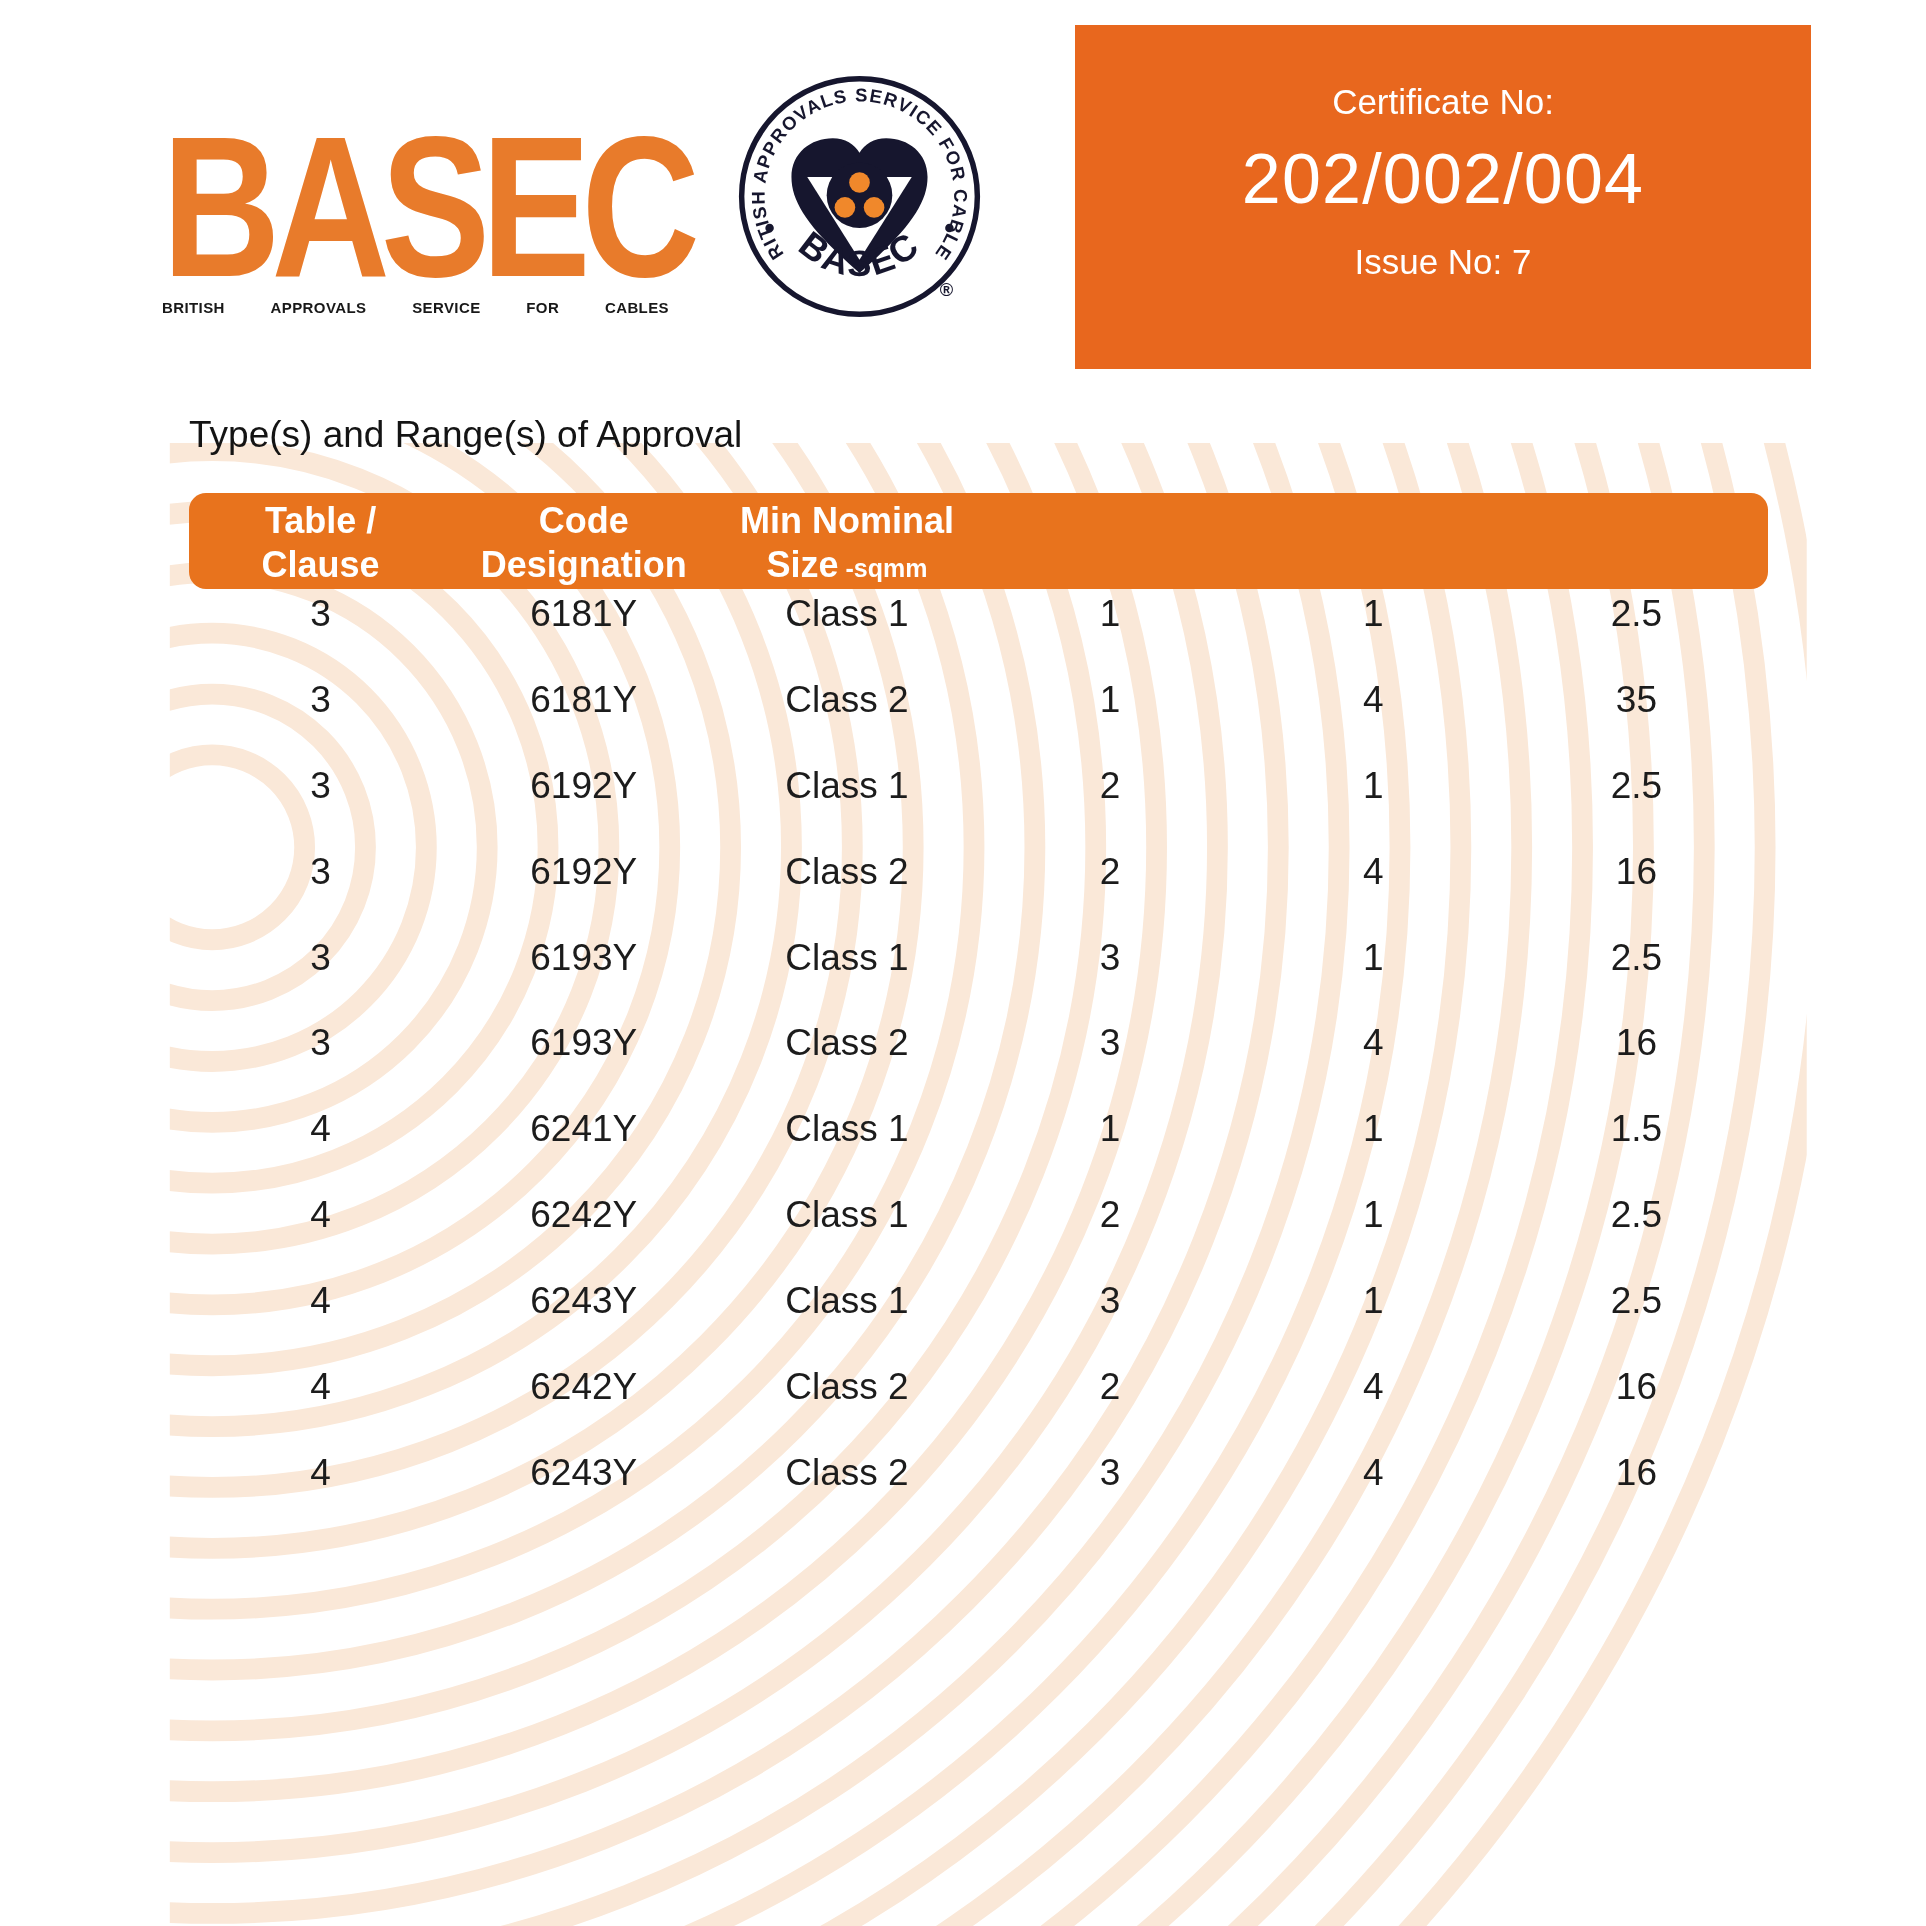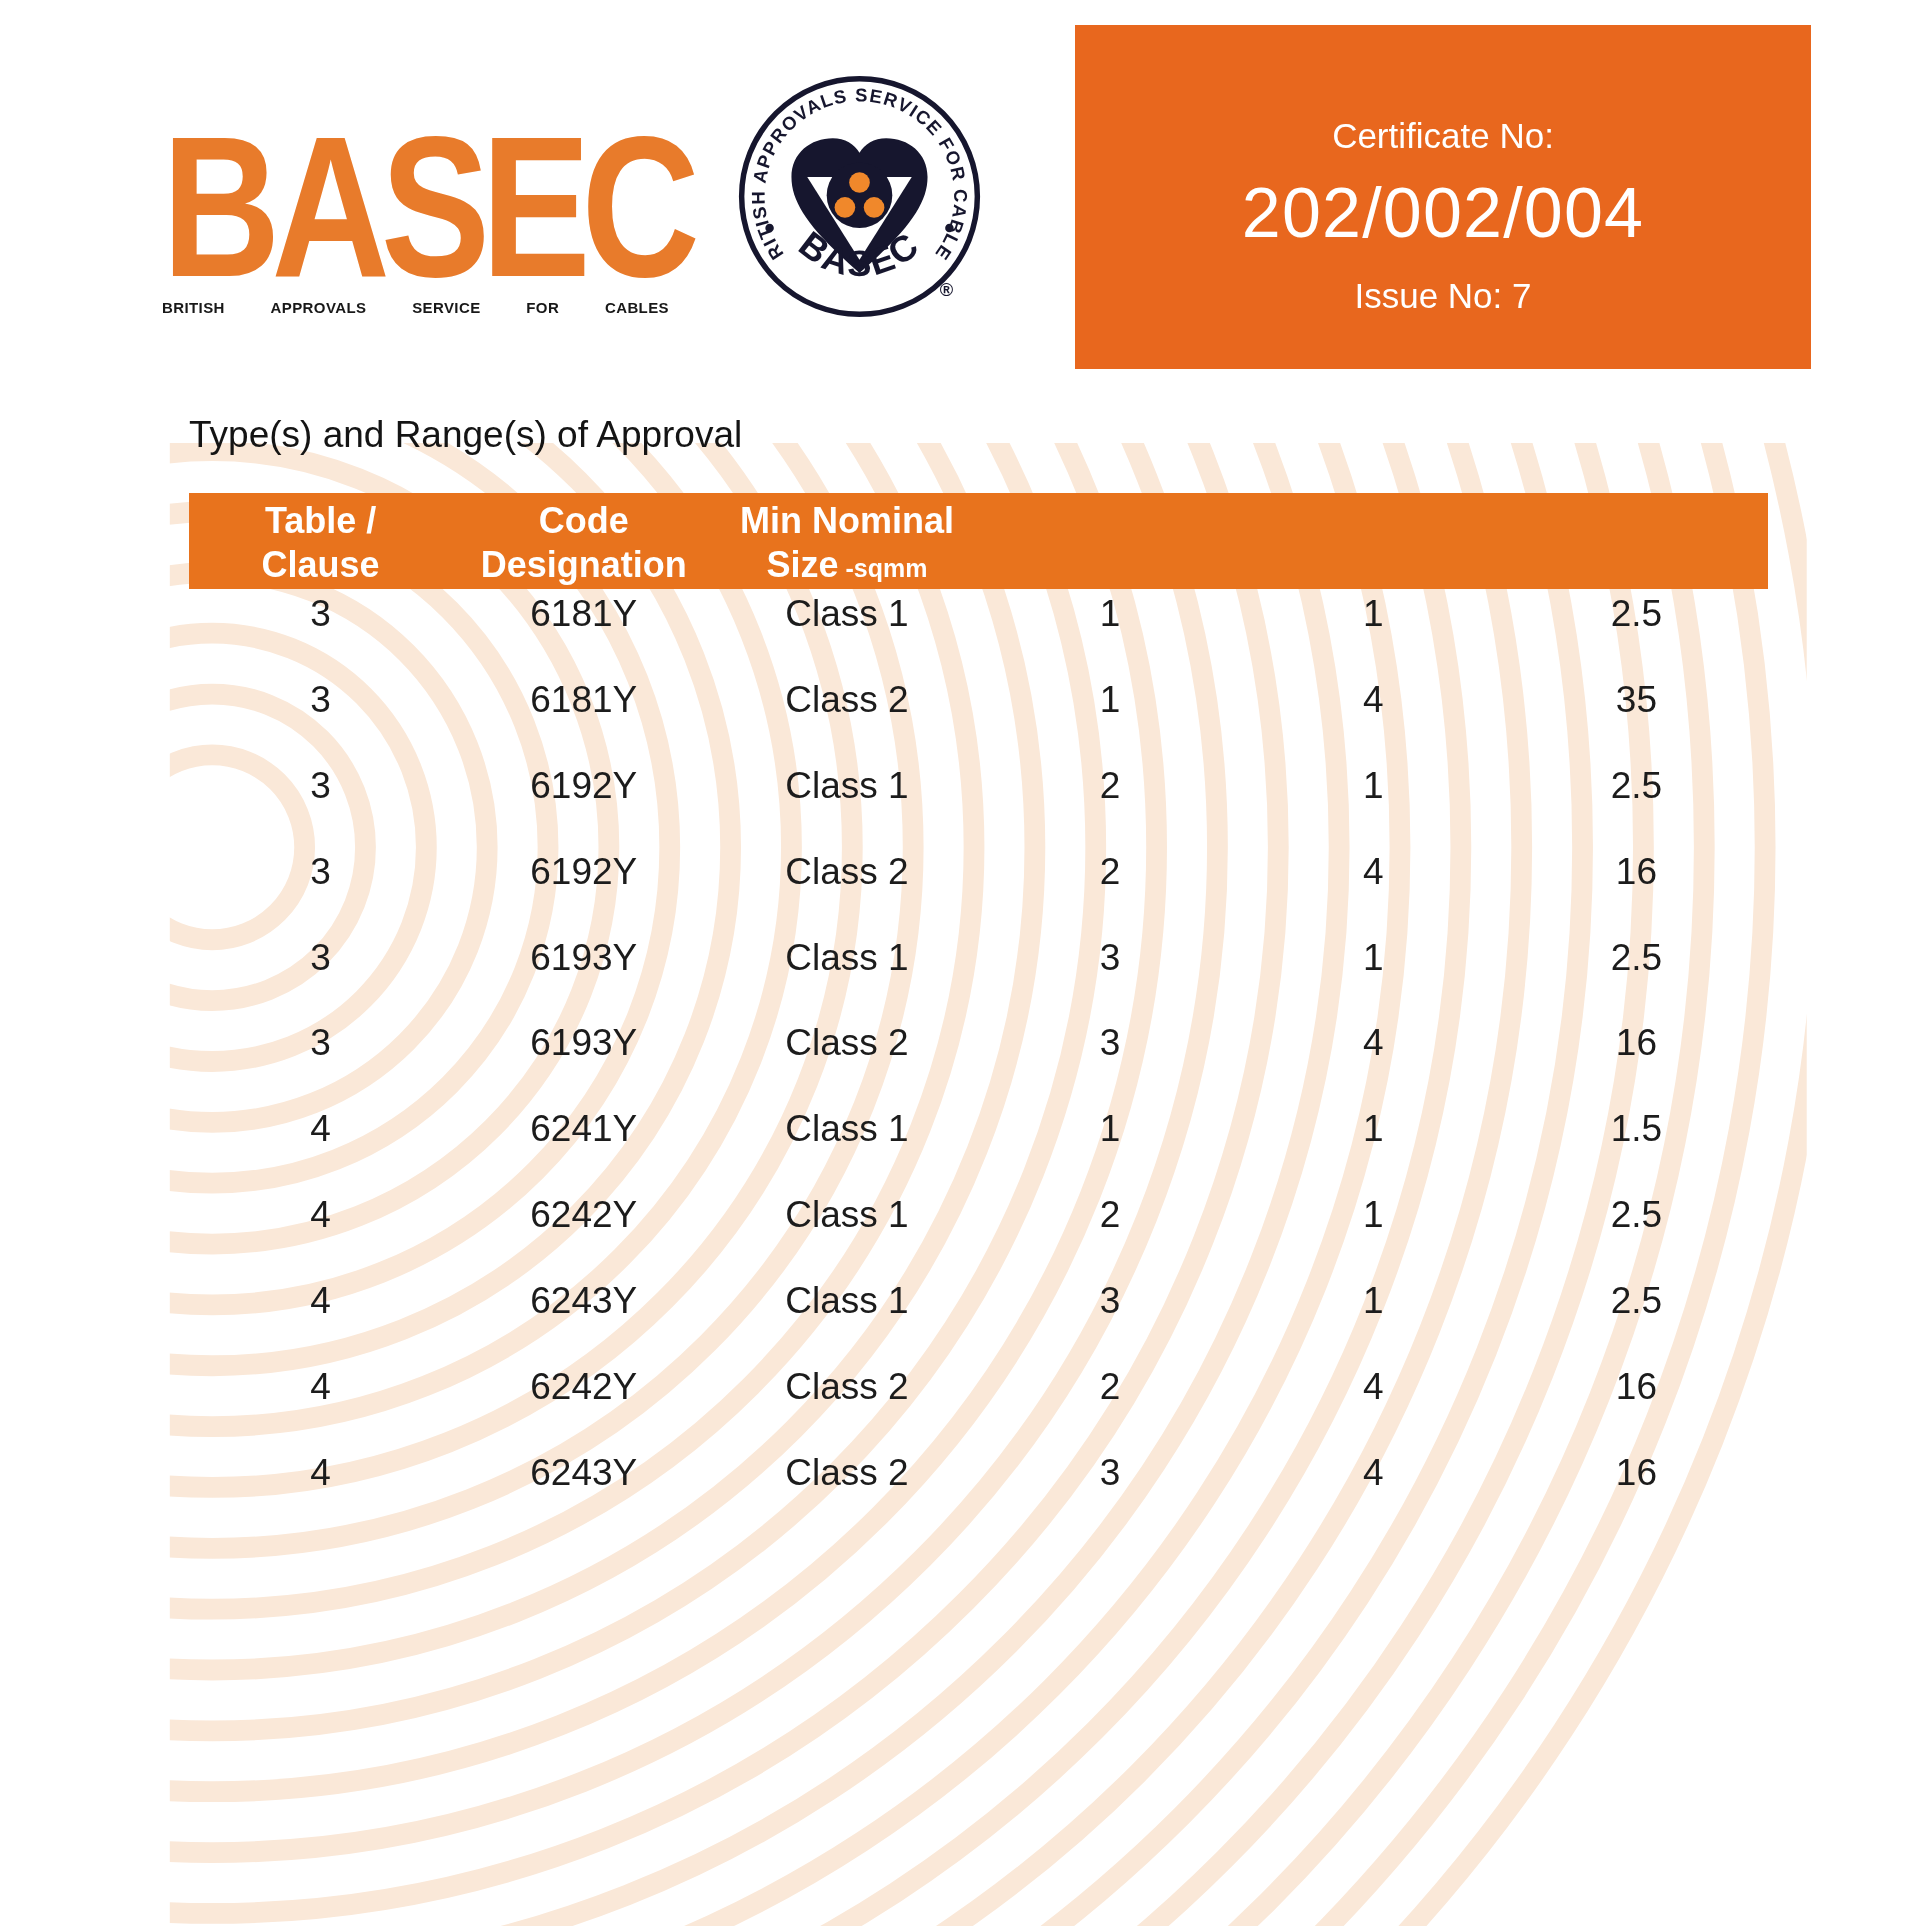--- a/index.html
+++ b/index.html
@@ -16,29 +16,29 @@
   
   #logo-word{display:block;font-size:200px;font-weight:700;line-height:.8;
     color:var(--logo-orange);letter-spacing:-0.055em;transform:scaleX(.82);
     transform-origin:left top;white-space:nowrap;}
   #logo-tagline{margin-top:11.6px;width:507px;display:flex;justify-content:space-between;
     font-size:15px;font-weight:700;letter-spacing:0.4px;color:#181818;white-space:nowrap;}
 
   
   #cert-box{left:1075px;top:25px;width:736px;height:344px;background:var(--box-orange);
     color:#fff;text-align:center;}
-  #cert-label{padding-top:91px;font-size:35px;}
+  #cert-label{padding-top:57px;font-size:35px;}
   #cert-number{margin-top:17.3px;font-size:70px;letter-spacing:1.2px;}
   #cert-issue{margin-top:23px;font-size:35px;}
 
   #approval-heading{left:189px;top:414px;font-size:37px;color:#141414;}
 
   
   #thead{left:189px;top:493px;width:1579px;height:96px;background:var(--header-orange);
-    display:grid;grid-template-columns:repeat(6,1fr);z-index:1;position:absolute;}
+    display:grid;grid-template-columns:repeat(6,1fr);z-index:1;position:absolute;border-radius:17px;}
   .hcell{display:flex;flex-direction:column;align-items:center;justify-content:flex-start;
     padding-top:6.2px;color:#fff;font-weight:700;font-size:36px;line-height:1.22;text-align:center;}
   .suffix{font-size:25px;font-weight:700;}
   #tbody{left:189px;top:571px;width:1579px;height:945px;display:grid;
     grid-template-rows:repeat(11,1fr);position:absolute;z-index:1;}
   .trow{display:grid;grid-template-columns:repeat(6,1fr);align-items:center;justify-items:center;}
   .tcell{font-size:37px;color:var(--ink);}
 </style>
 </head>
 <body>

